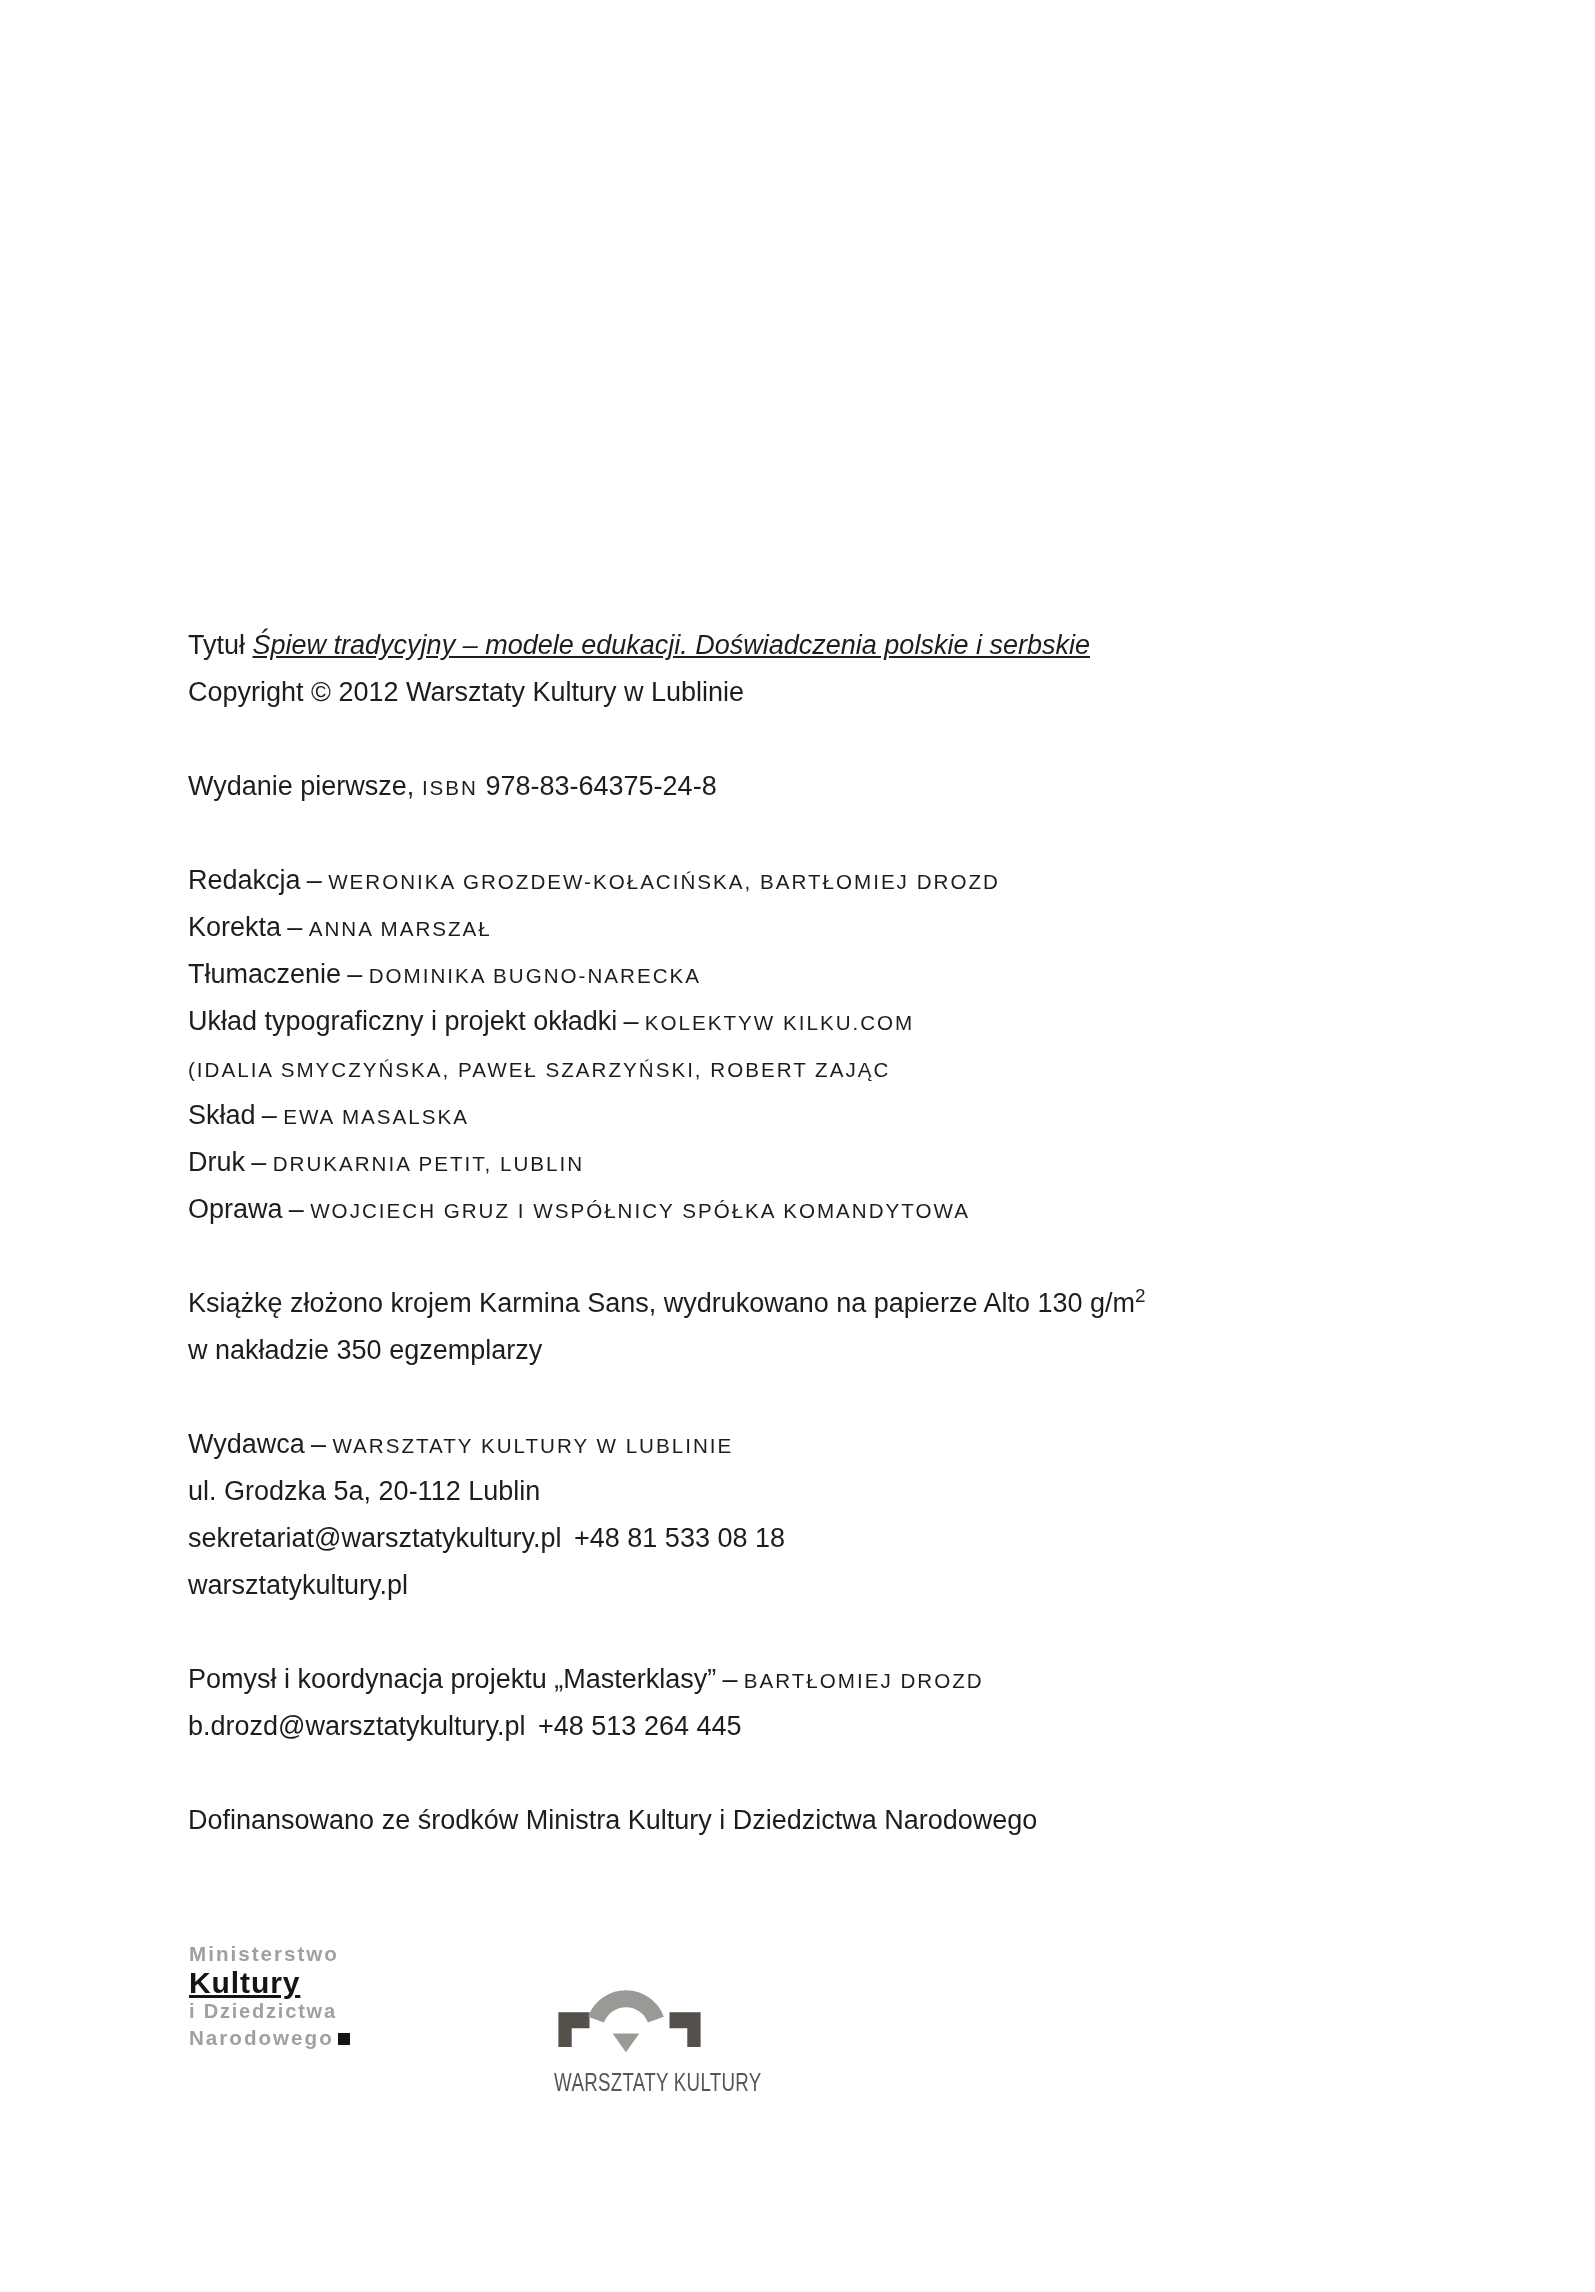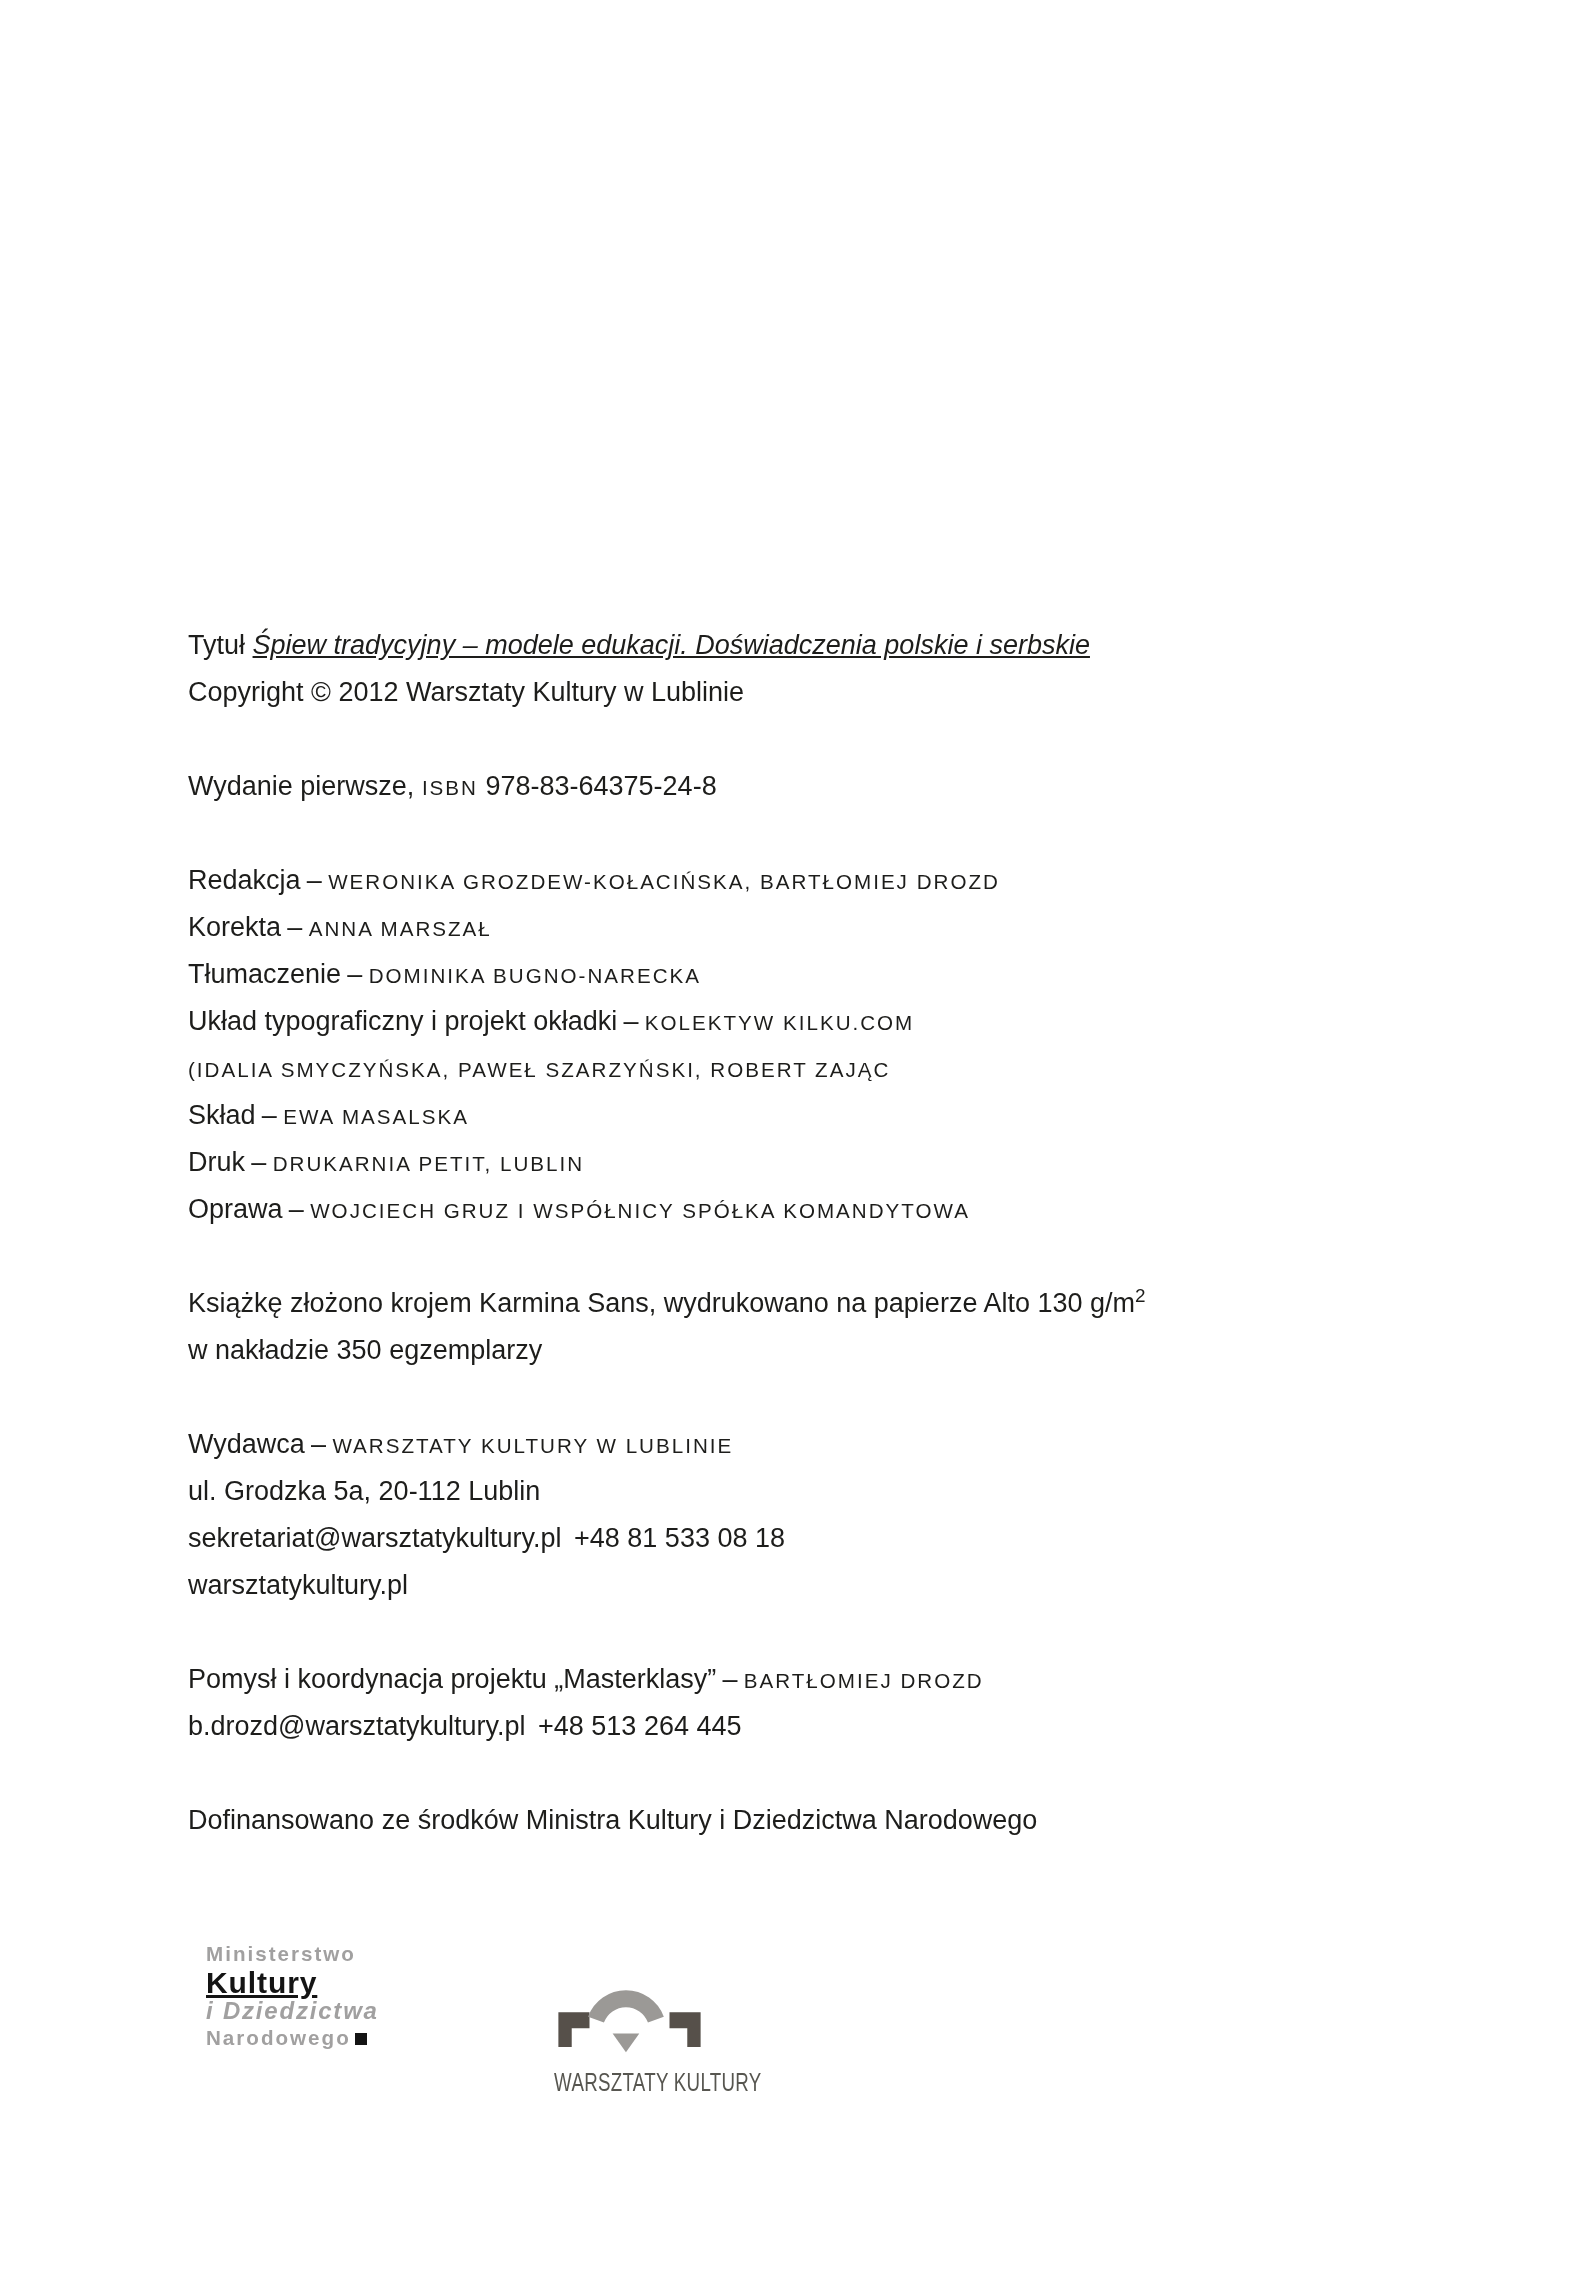--- a/index.html
+++ b/index.html
@@ -20,26 +20,26 @@
   .line { height: 47px; white-space: nowrap; }
   .blank { height: 47px; }
   .it { font-style: italic; text-decoration: underline; }
   .sc { font-size: 20.6px; letter-spacing: 2px; }
   .dash { margin: 0 6.3px; }
   .phone-gap { margin-left: 12.5px; }
   .sup { font-size: 0.7em; vertical-align: super; line-height: 0; }
 
   
   .ministry {
-    position: absolute; left: 206px; top: 1940px;
+    position: absolute; left: 189px; top: 1940px;
     font-weight: bold; white-space: nowrap;
   }
   .mk-line1 { font-size: 20.6px; letter-spacing: 2px; line-height: 27px; }
   .mk-line2 { font-size: 30px; letter-spacing: 0.9px;   line-height: 31px; }
-  .mk-line3 { font-size: 24px; letter-spacing: 1.8px;   line-height: 26px; font-style: italic; }
+  .mk-line3 { font-size: 20px; letter-spacing: 1.8px;   line-height: 26px; }
   .mk-line4 { font-size: 20.6px; letter-spacing: 2px; line-height: 27px; }
   .mk-dot {
     display: inline-block;
     width: 11.6px; height: 11.6px;
     margin-left: 4.5px;
   }
 
   
   .wk {
     position: absolute; left: 525px; top: 1990px;

